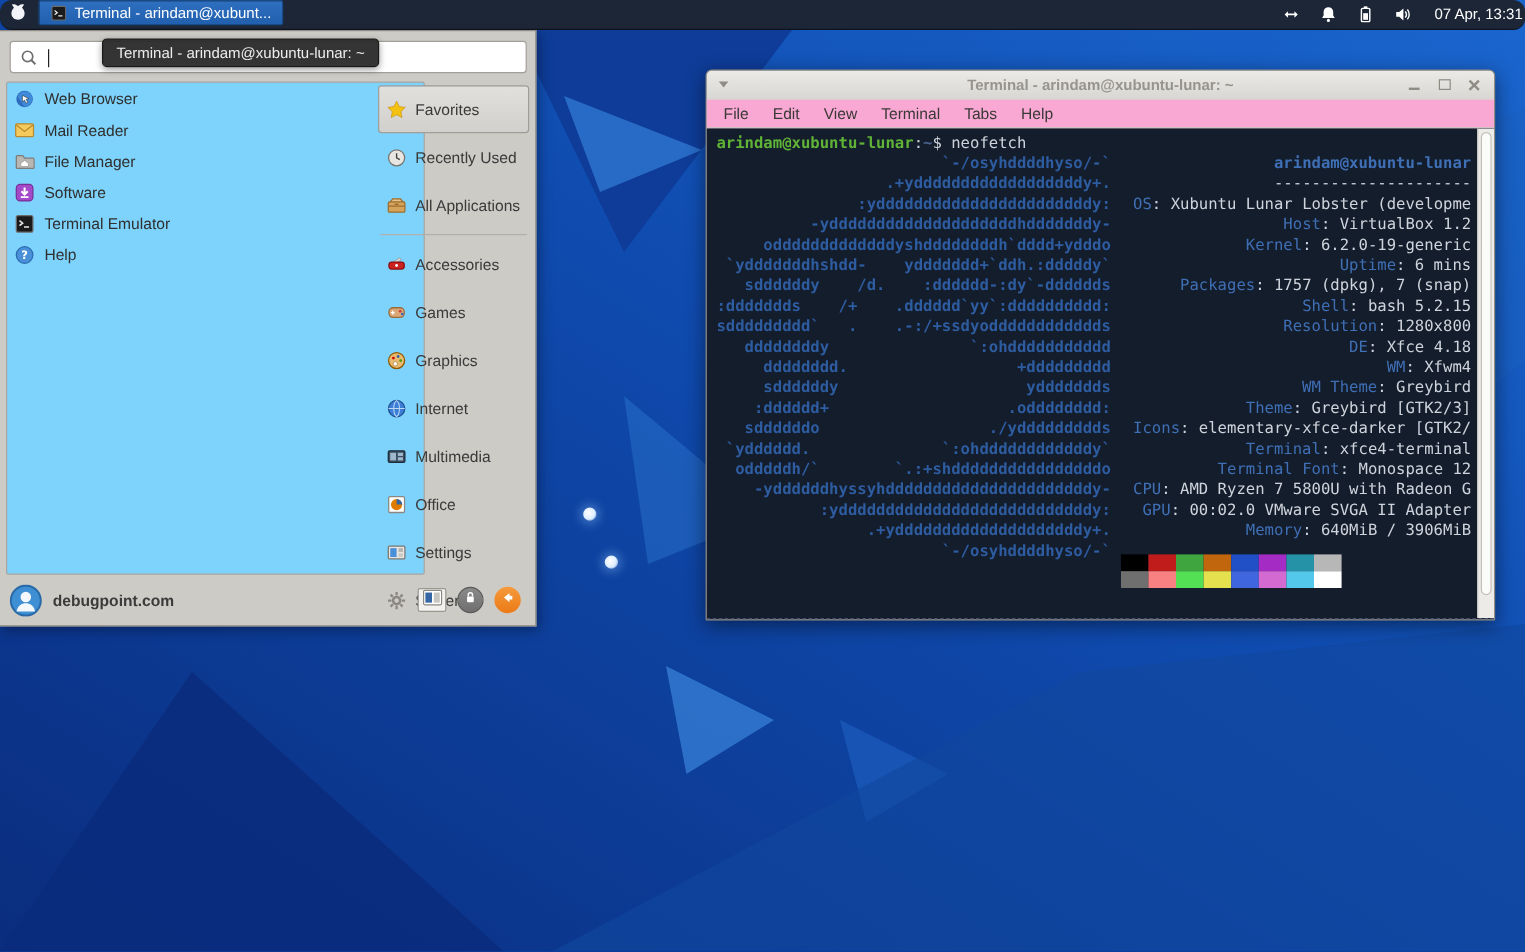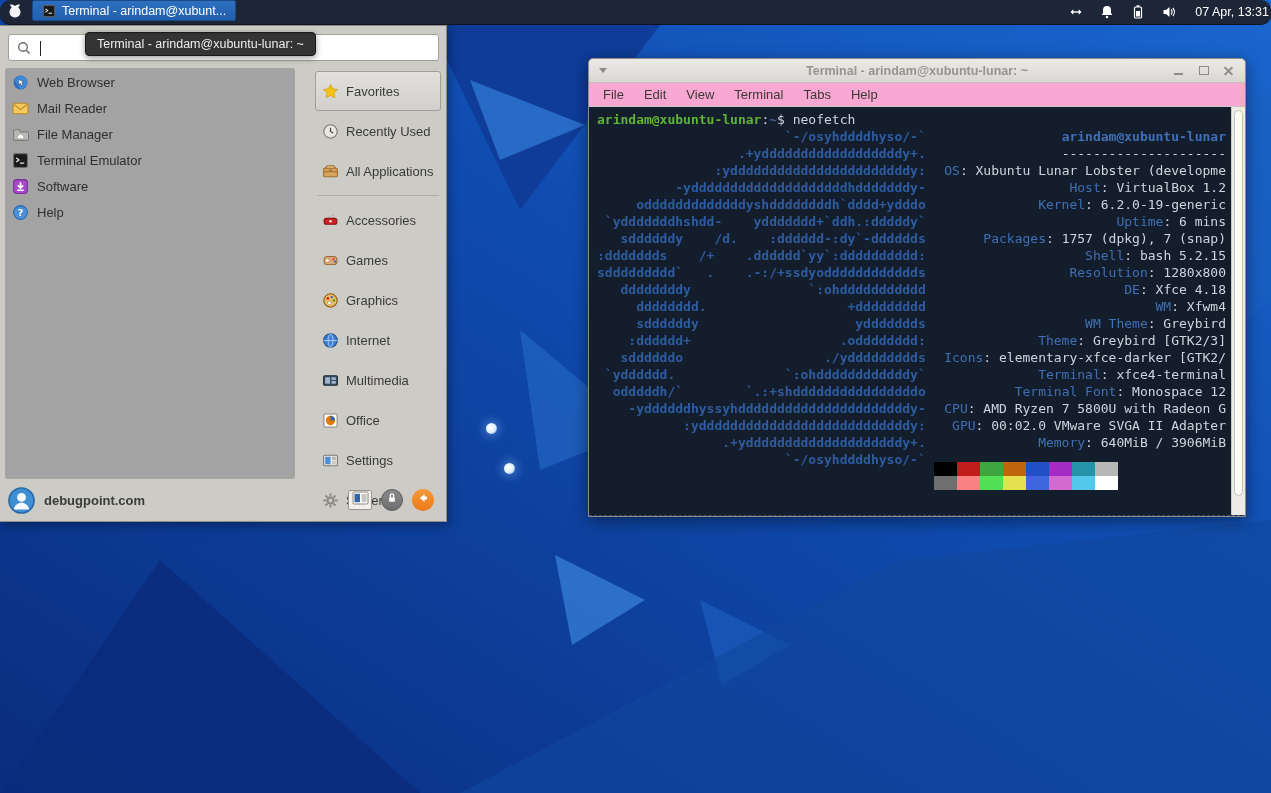--- a/index.html
+++ b/index.html
@@ -37,21 +37,21 @@
   .search-row { position:absolute; left:8px; top:8px; width:431px; height:27px; background:#fff;
                 border:1px solid #a39f99; border-radius:3px; display:flex; align-items:center; }
   .search-row .icon { width:16px; height:16px; margin:0 6px 0 7px; }
   .search-input { border:none; outline:none; flex:1; height:100%; font-size:13px; background:transparent; }
   .caret { position:absolute; left:31px; top:6px; width:1px; height:15px; background:#222; }
 
   .tooltip { position:absolute; left:85px; top:6px; z-index:40; background:rgba(44,44,44,.96);
              border:1px solid #191919; border-radius:4px; color:#ededed; font-size:12.5px;
              padding:4px 11px; white-space:nowrap; box-shadow:0 2px 6px rgba(0,0,0,.4); }
 
-  .app-panel { position:absolute; left:5px; top:42px; width:290px; height:411px; background:#a3a3a3;
+  .app-panel { position:absolute; left:5px; top:42px; width:349px; height:411px; background:#7dd3fc;
                border:1px solid #a8a5a0; border-radius:2px; overflow:hidden; }
   .app-item { display:flex; align-items:center; gap:8px; height:26px; padding-left:6px;
               font-size:13px; color:#2f2f2f; cursor:pointer; }
   .app-item .icon, .cat-item .icon { width:17px; height:17px; display:inline-flex; flex:none; }
   .app-item .icon svg, .cat-item .icon svg { width:17px; height:17px; }
 
   .cat-panel { position:absolute; left:315px; top:45px; width:126px; }
   .cat-item { display:flex; align-items:center; gap:7px; height:40px; padding:0 6px;
               font-size:13px; color:#3a3a3a; cursor:pointer; border:1px solid transparent; border-radius:3px; }
   .cat-item.selected { background:linear-gradient(var(--selection-bg,#e2e0dd),#d2d0cc);
@@ -219,36 +219,36 @@
           <svg viewBox="0 0 16 16">
             <path d="M1.5 4.5a1 1 0 0 1 1-1h4l1.5 2h6.5a1 1 0 0 1 1 1v6a1 1 0 0 1-1 1h-12a1 1 0 0 1-1-1z" fill="#b9b7b3" stroke="#7e7c78"></path>
             <path d="M8 7.2l3 2.3v2.5H5V9.5z" fill="#fff" stroke="#7e7c78" stroke-width=".4"></path>
           </svg>
         </span>
         <span>File Manager</span>
       </div>
       <div class="app-item">
         <span class="icon">
           <svg viewBox="0 0 16 16">
+            <rect x="1.5" y="1.5" width="13" height="13" rx="3" fill="#a449c9" stroke="#7a2f99"></rect>
+            <path d="M8 4v5M5.5 7L8 9.5 10.5 7" stroke="#fff" stroke-width="1.6" fill="none"></path>
+            <path d="M5 11.5h6" stroke="#fff" stroke-width="1.4"></path>
+          </svg>
+        </span>
+        <span>Software</span>
+      </div>
+      <div class="app-item">
+        <span class="icon">
+          <svg viewBox="0 0 16 16">
             <rect x="1.5" y="1.5" width="13" height="13" rx="1.5" fill="#1a1a1a" stroke="#6b6b6b"></rect>
             <path d="M4 5.5l2.5 2L4 9.5" stroke="#e8e8e8" stroke-width="1.2" fill="none"></path>
             <path d="M7.5 10.5h4" stroke="#e8e8e8" stroke-width="1.2"></path>
           </svg>
         </span>
         <span>Terminal Emulator</span>
-      </div>
-      <div class="app-item">
-        <span class="icon">
-          <svg viewBox="0 0 16 16">
-            <rect x="1.5" y="1.5" width="13" height="13" rx="3" fill="#a449c9" stroke="#7a2f99"></rect>
-            <path d="M8 4v5M5.5 7L8 9.5 10.5 7" stroke="#fff" stroke-width="1.6" fill="none"></path>
-            <path d="M5 11.5h6" stroke="#fff" stroke-width="1.4"></path>
-          </svg>
-        </span>
-        <span>Software</span>
       </div>
       <div class="app-item">
         <span class="icon">
           <svg viewBox="0 0 16 16">
             <circle cx="8" cy="8" r="6.5" fill="#4a90d9" stroke="#2a6bb0"></circle>
             <text x="8" y="11.4" font-size="9" font-weight="bold" fill="#fff" text-anchor="middle" font-family="DejaVu Sans">?</text>
           </svg>
         </span>
         <span>Help</span>
       </div>

